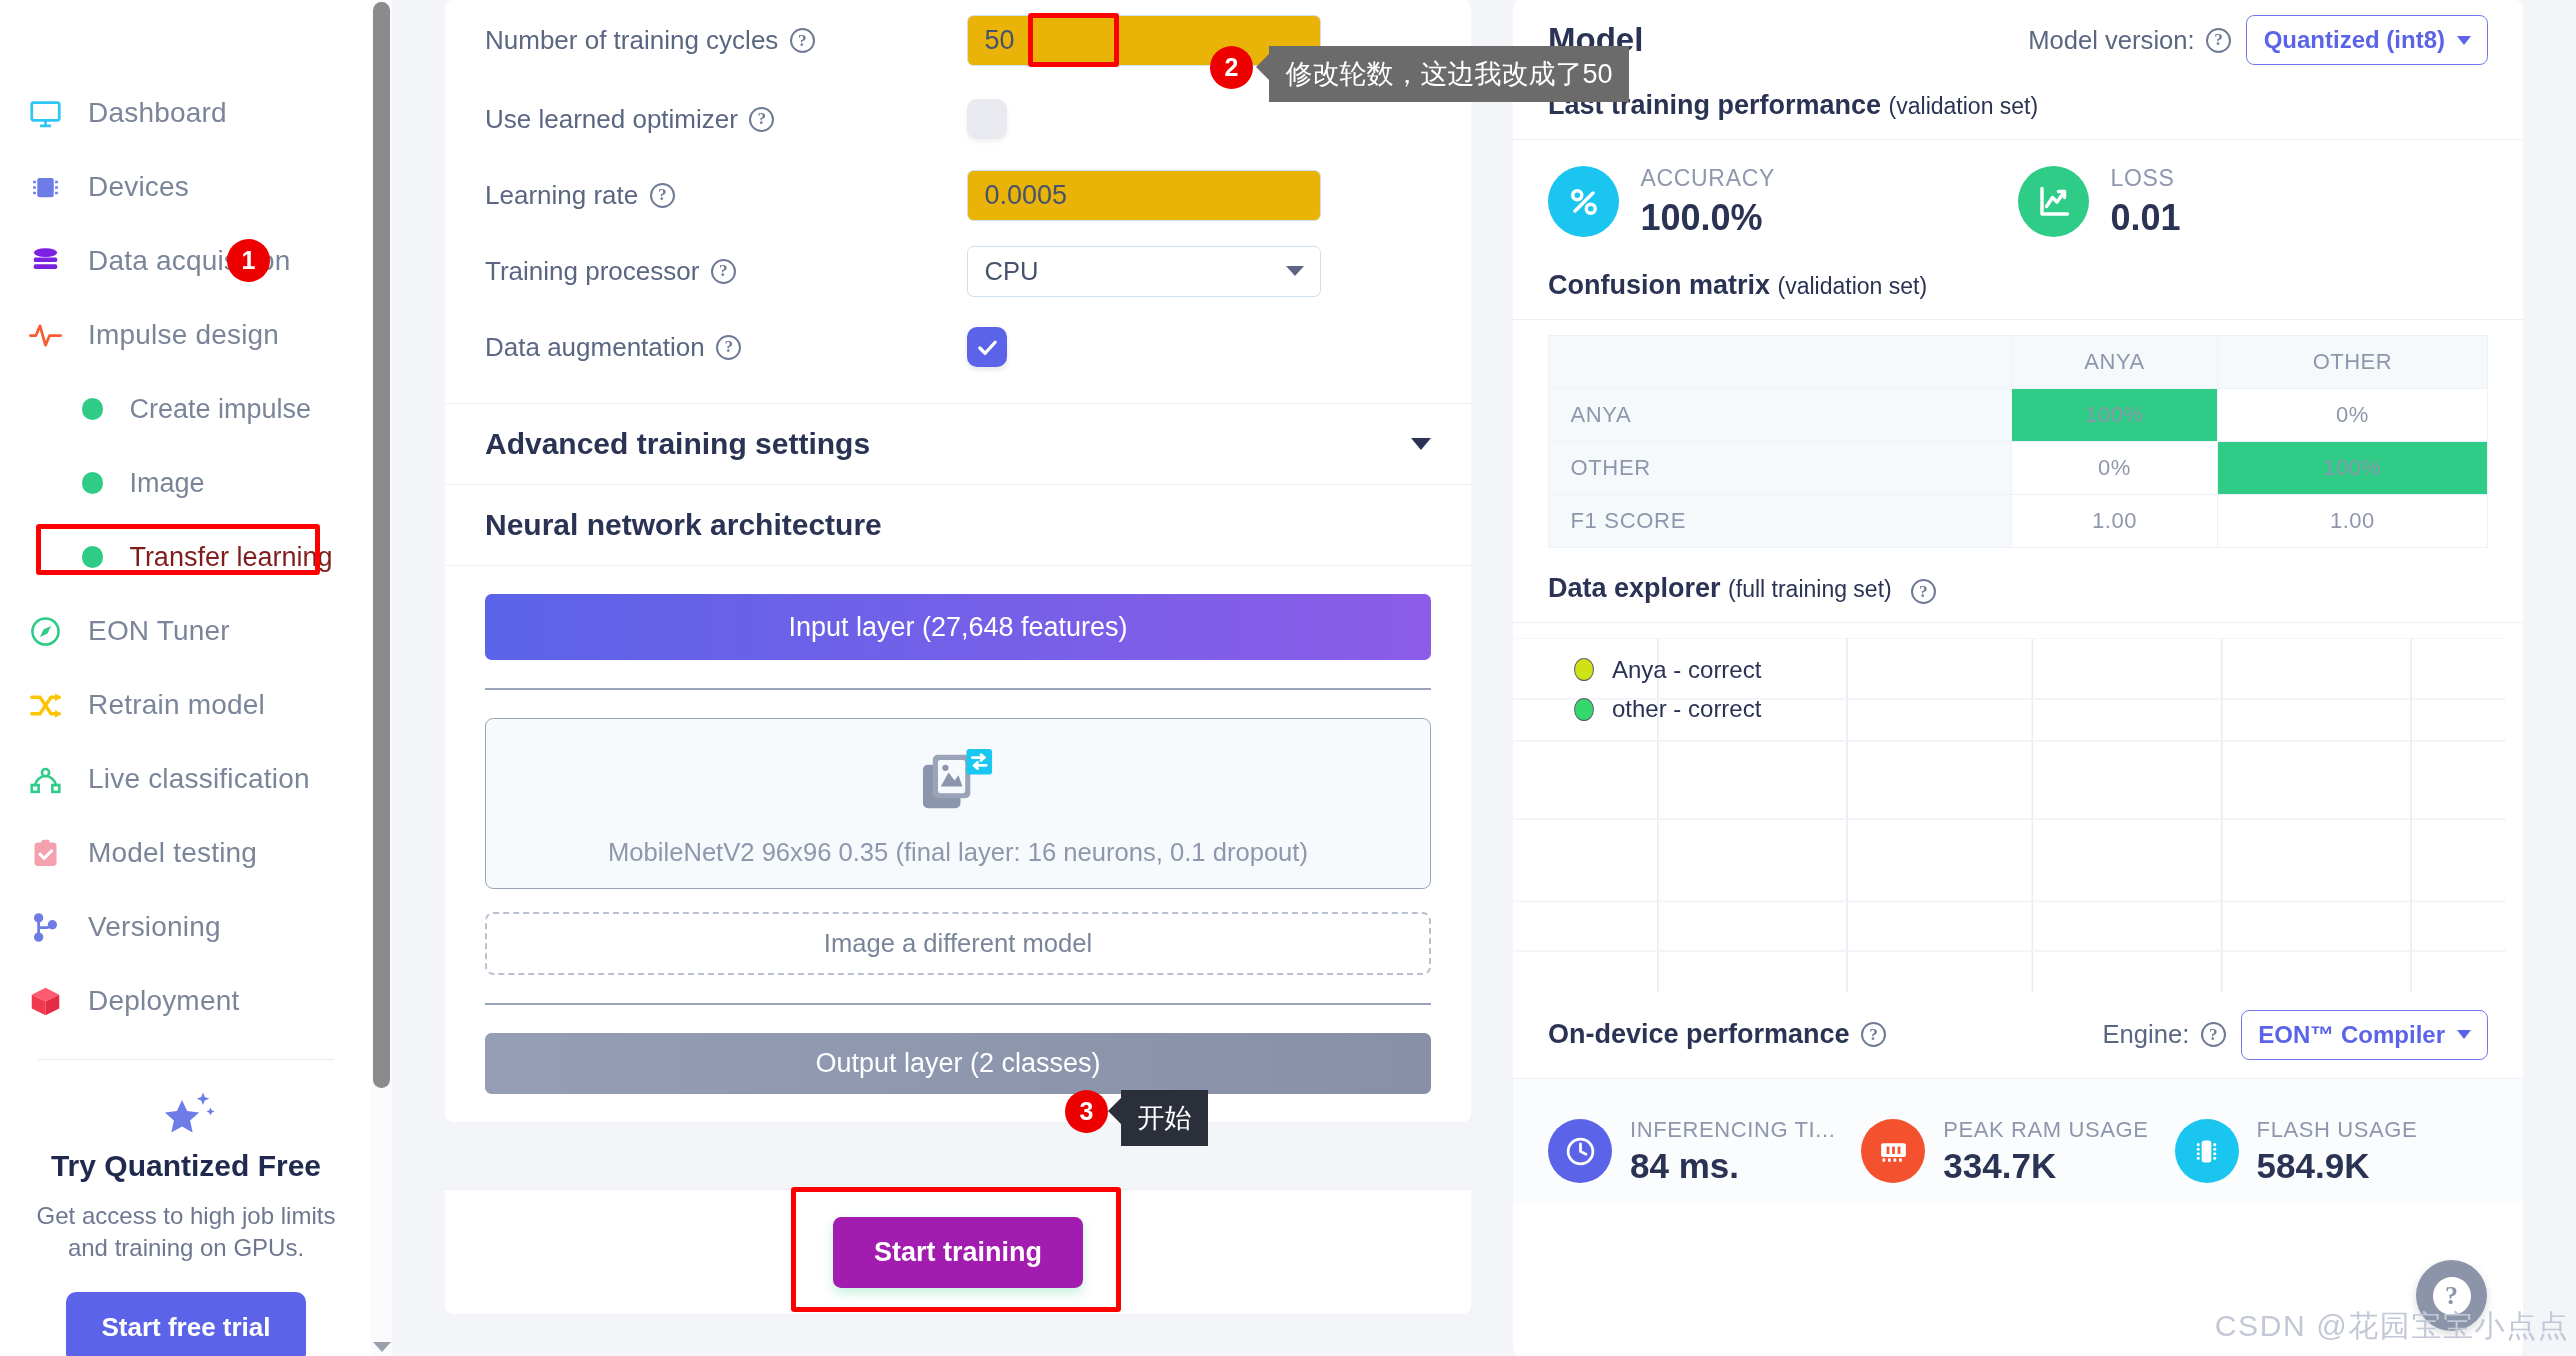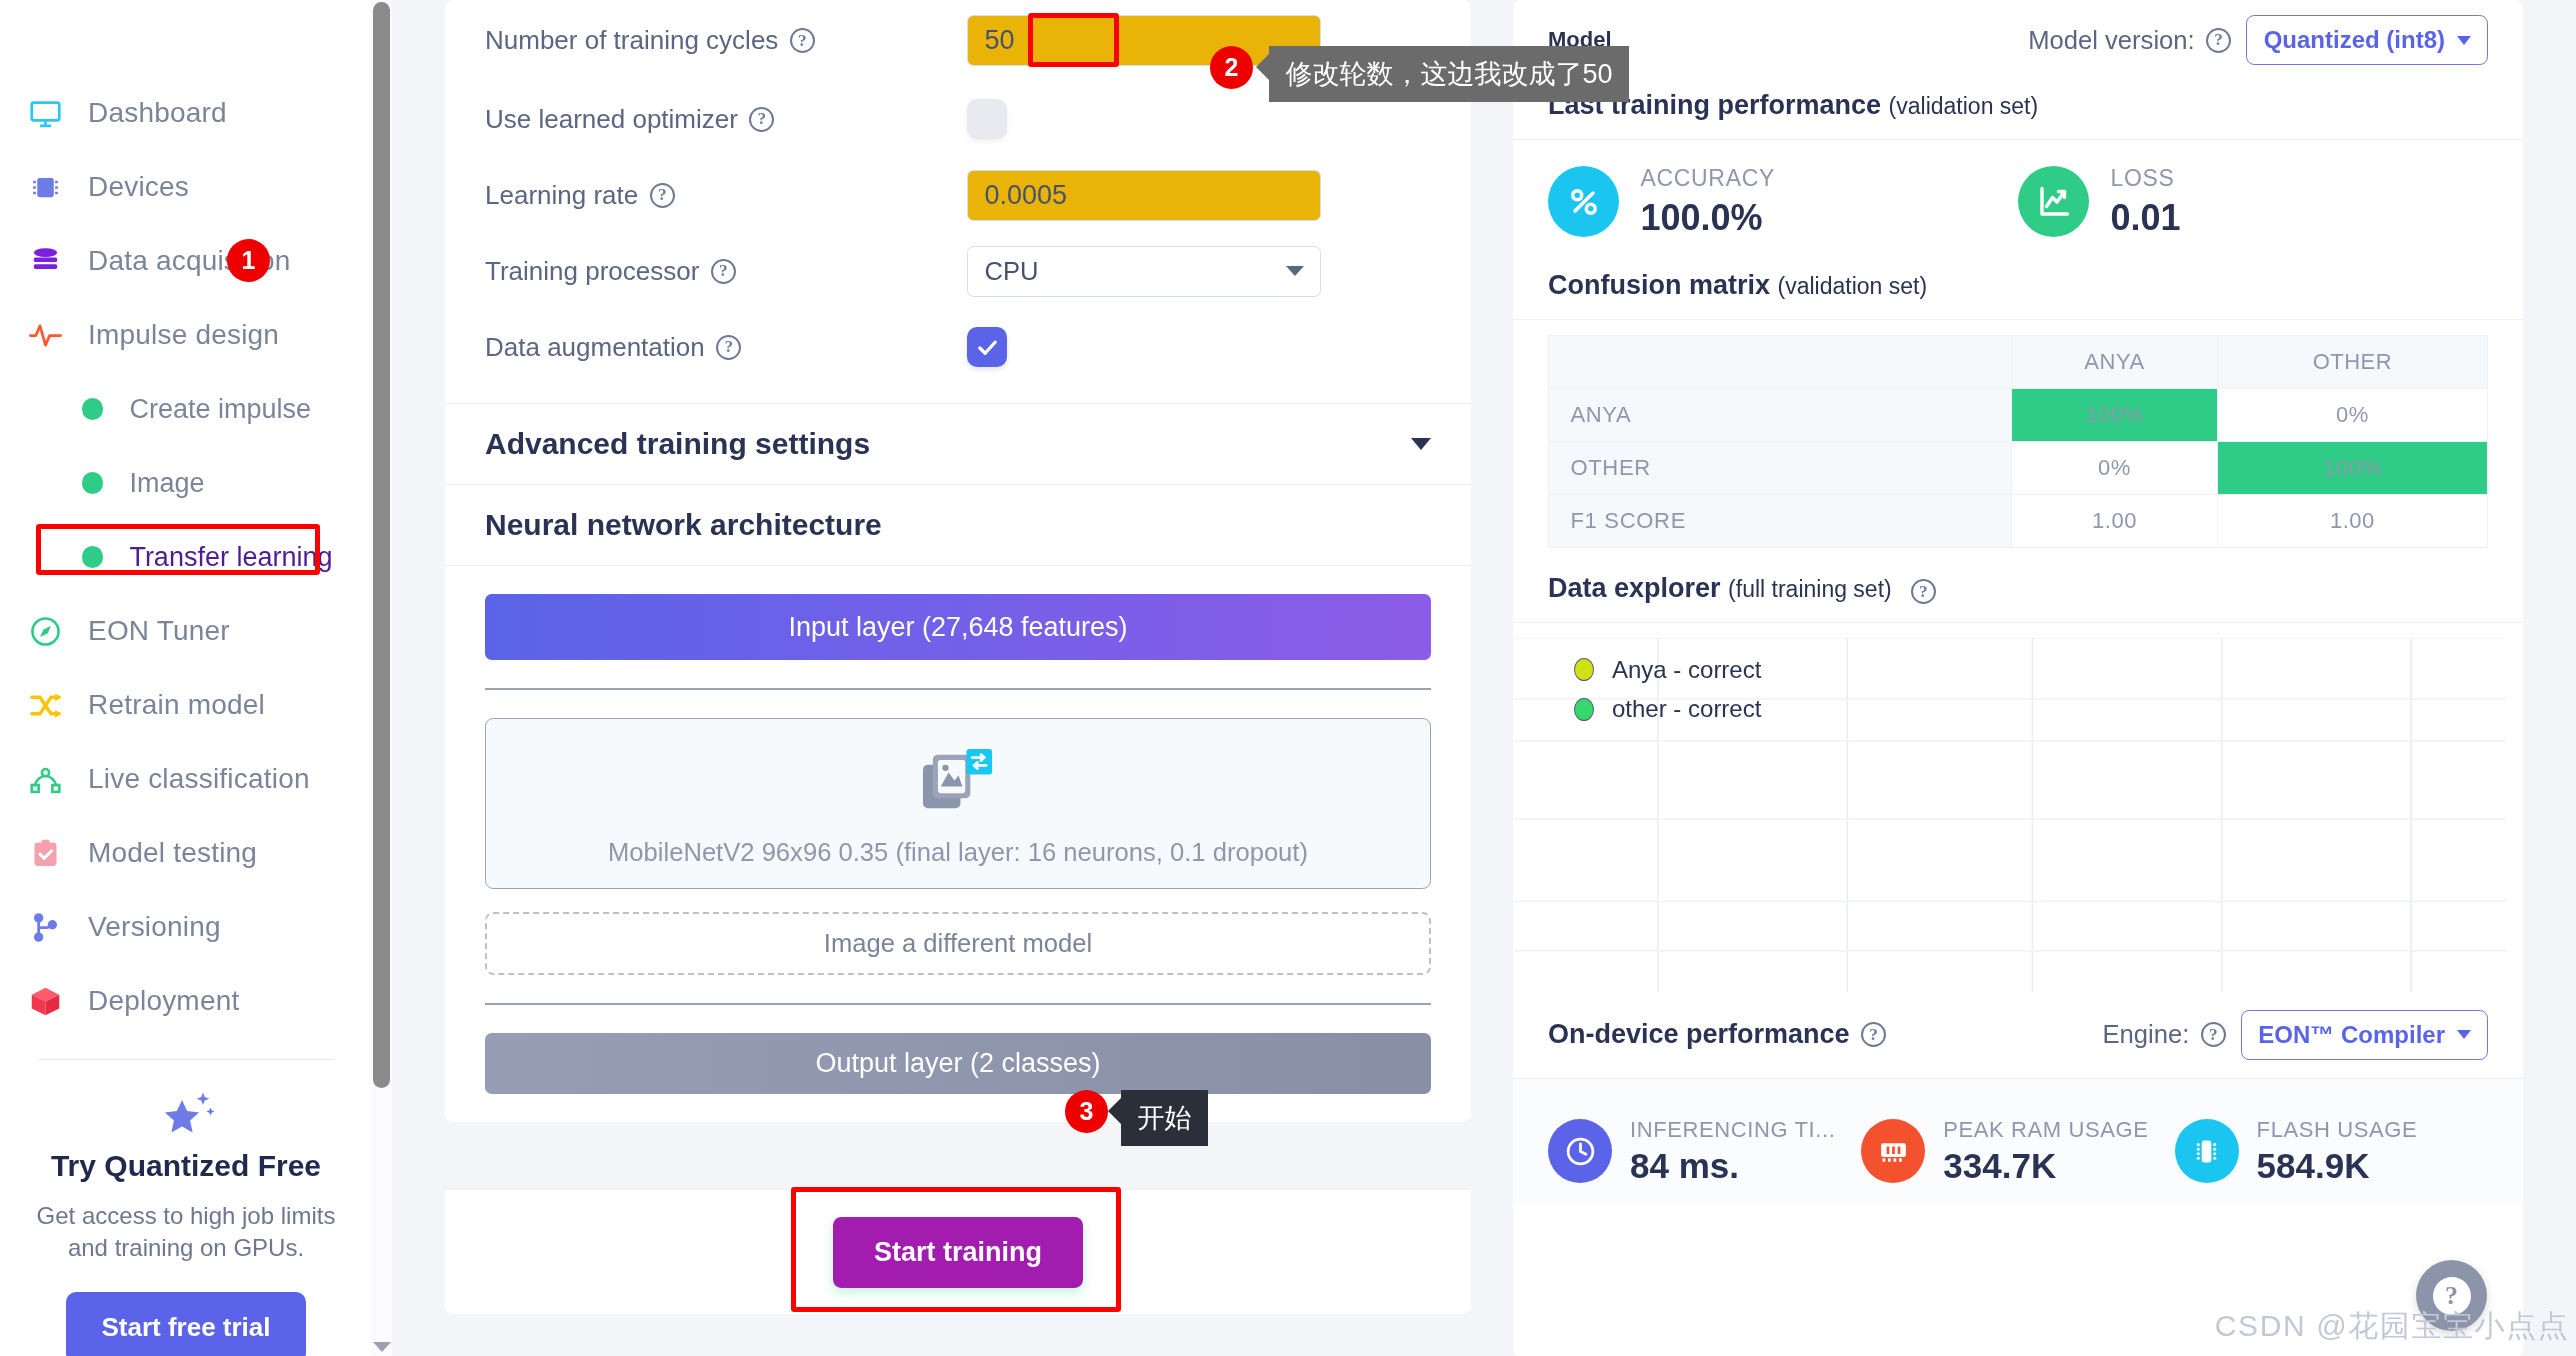--- a/index.html
+++ b/index.html
@@ -25,21 +25,21 @@
     width: 45px; height: 45px; flex: 0 0 45px;
     display: flex; align-items: center; justify-content: center;
     margin-right: 20px;
   }
   .nav-ico svg { width: 33px; height: 33px; display: block; }
   .nav-label { font-size: 28px; color: #7b8599; letter-spacing: 0.2px; }
 
   .sub-item { display: flex; align-items: center; height: 74px; padding-left: 82px; cursor: pointer; }
   .dot { width: 21.4px; height: 21.4px; border-radius: 50%; background: #2ecc87; margin-right: 26px; flex: 0 0 21.4px; }
   .sub-label { font-size: 27px; color: #7b8599; }
-  .sub-item.active .sub-label { color: #4c1d95; }
+  .sub-item.active .sub-label { color: #7f1d1d; }
 
   .sidebar-divider { height: 0.8px; background: #e6e9f0; margin: 21.4px 38px 0 38px; }
 
   .promo { text-align: center; padding-top: 26px; }
   .promo-star { height: 58px; display: flex; align-items: center; justify-content: center; }
   .promo-title { font-size: 30px; font-weight: bold; color: #1f2a4e; margin-top: 5px; }
   .promo-sub { font-size: 24px; color: #6d7790; line-height: 1.35; margin-top: 16.5px; padding: 0 36px; }
   .promo-btn {
     display: inline-block; margin-top: 28px;
     background: #5b64e8; color: #fff; font-size: 26px; font-weight: bold;
@@ -136,21 +136,21 @@
     padding: 20px 41px; border-radius: 8.2px; border: none; cursor: pointer;
     box-shadow: 0 5px 11.5px rgba(46,204,135,.28);
   }
 
   
   .right {
     position: absolute; left: 1513px; top: 0; width: 1010px; height: 1357px;
     background: #fff; border-radius: 8.2px;
   }
   .r-hdr { display: flex; align-items: center; justify-content: space-between; padding: 15px 35px 0 35px; }
-  .r-title { font-size: 22px; font-weight: bold; color: #2a3353; }
+  .r-title { font-size: 33px; font-weight: bold; color: #2a3353; }
   .r-hdr-right { display: flex; align-items: center; gap: 15px; }
   .r-hdr-lbl { font-size: 25.6px; color: #5b6682; display: flex; align-items: center; }
   .pill {
     border: 1.6px solid #6f78ea; border-radius: 8.2px; color: #5b64e8;
     font-size: 24px; font-weight: bold; padding: 10px 16.5px; cursor: pointer;
     display: flex; align-items: center; gap: 11.5px; background: #fff;
   }
   .pill .cd { width: 0; height: 0; border-left: 7.4px solid transparent; border-right: 7.4px solid transparent; border-top: 9px solid #5b64e8; }
 
   .sub-hdr { padding: 25px 35px 18px 35px; font-size: 27px; font-weight: bold; color: #2a3353; }

